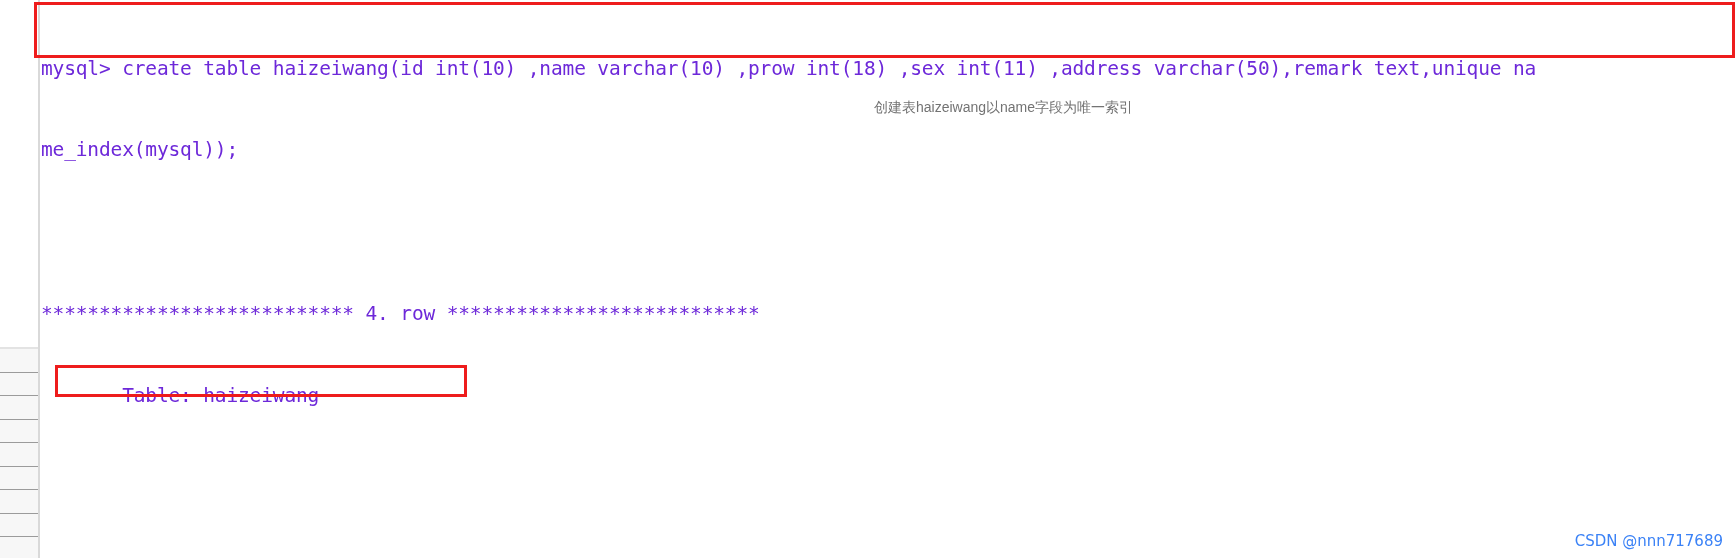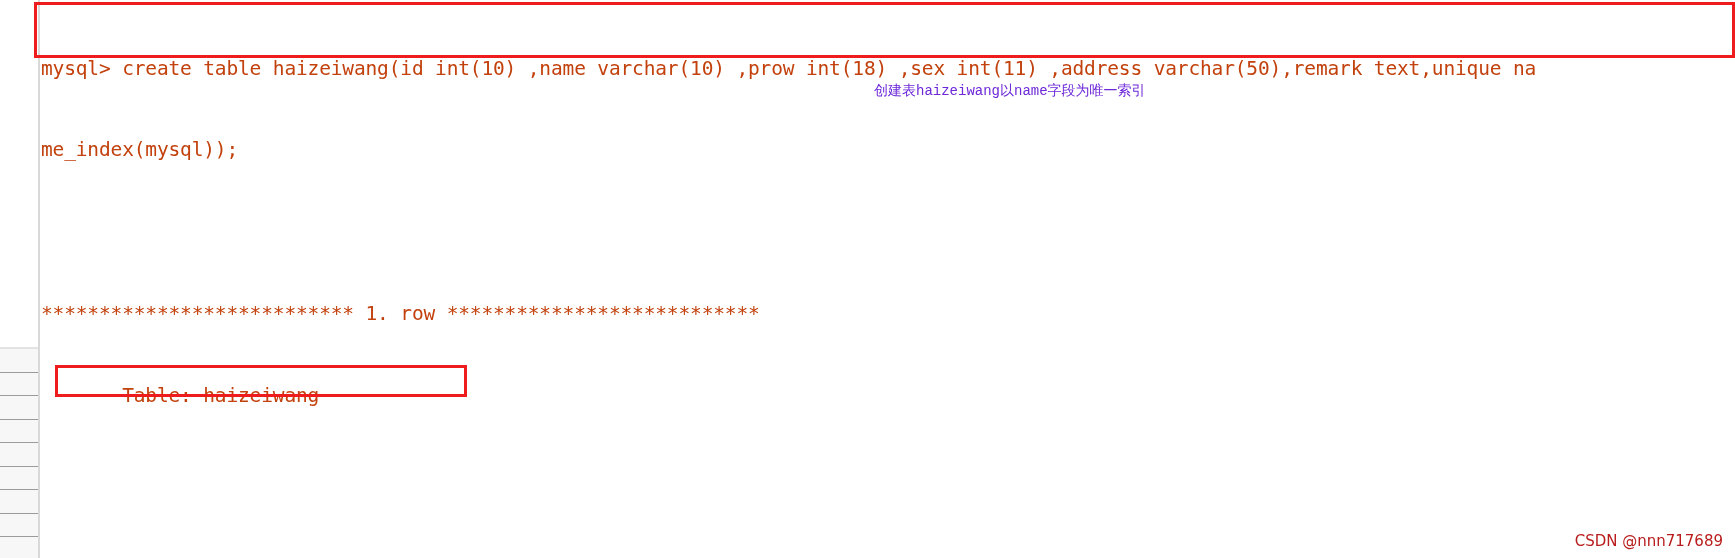--- a/index.html
+++ b/index.html
@@ -48,21 +48,21 @@
     background: #d9d9d9;
   }
 
   
   #terminal {
     position: absolute;
     left: 41px;
     top: 0;
     width: 1694px;
     height: 558px;
-    color: #c2410c;
+    color: #6d28d9;
     font-family: "DejaVu Sans Mono", monospace;
     font-size: 19.5px;
     line-height: 27.3px;
     white-space: pre;
     letter-spacing: -0.15px;
   }
   .tline {
     height: 27.3px;
     white-space: pre;
   }
@@ -88,34 +88,34 @@
     left: 55px;
     top: 365px;
     width: 412px;
     height: 32px;
   }
 
   
   #annotation {
     position: absolute;
     left: 874px;
-    top: 82px;
-    color: #6d28d9;
-    font-family: Liberation Mono, monospace;
+    top: 98px;
+    color: #737373;
+    font-family: Liberation Sans, sans-serif;
     font-size: 14px;
     line-height: 18px;
     white-space: nowrap;
   }
 
   
   #watermark {
     position: absolute;
     right: 12px;
     bottom: 8px;
-    color: #b91c1c;
+    color: #3b82f6;
     font-family: "DejaVu Sans", sans-serif;
     font-size: 15px;
     white-space: nowrap;
   }
 </style>
 </head>
 <body>
 
 <div id="gutter">
   <div id="gutter-rows">
@@ -129,21 +129,21 @@
     <div class="gutter-row"></div>
     <div class="gutter-row"></div>
   </div>
 </div>
 <div id="gutter-divider"></div>
 
 <div id="terminal">
   <div class="tline">mysql&gt; create table haizeiwang(id int(10) ,name varchar(10) ,prow int(18) ,sex int(11) ,address varchar(50),remark text,unique na</div>
   <div class="tline">me_index(mysql));</div>
   <div class="tline blank"> </div>
-  <div class="tline">*************************** 1. row ***************************</div>
+  <div class="tline">*************************** 4. row ***************************</div>
   <div class="tline">       Table: haizeiwang</div>
   
   
   
   
   
   
   
   
   

